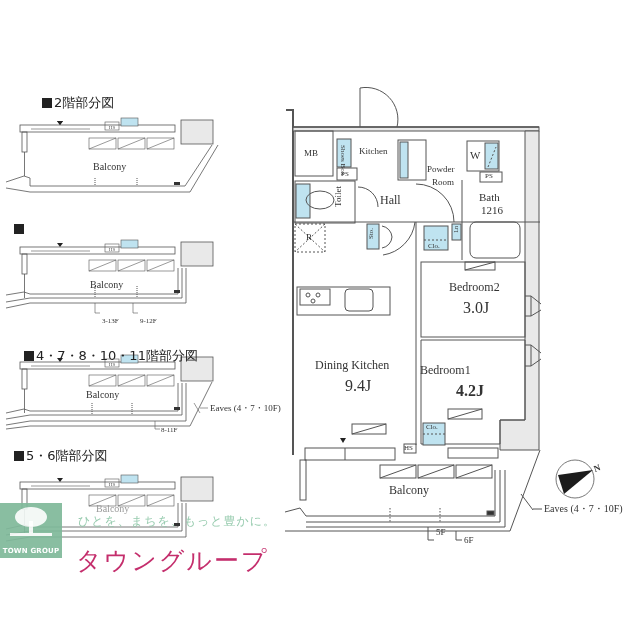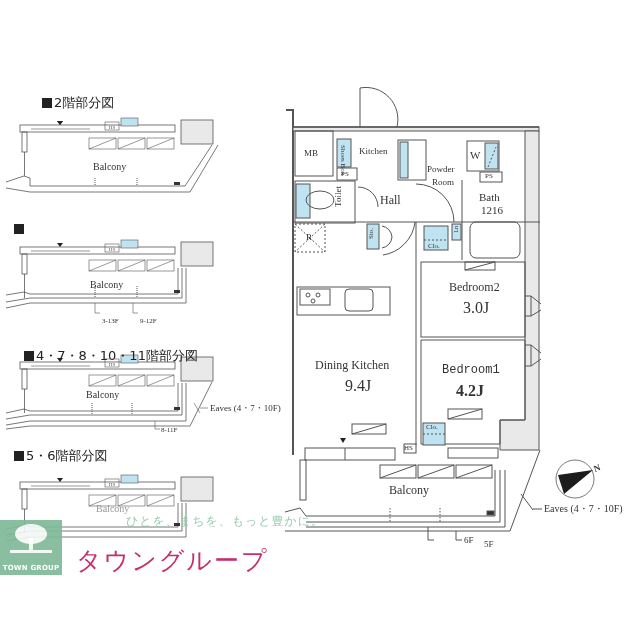--- a/index.html
+++ b/index.html
@@ -6,24 +6,24 @@
   body { width:640px; height:641px; position:relative; overflow:hidden;
          font-family:"Liberation Serif", "DejaVu Serif", serif; color:#333; }
   .plan-svg { position:absolute; left:0; top:0; }
   .heading { position:absolute; font-family:"DejaVu Sans", sans-serif; font-size:13px; color:#222; white-space:nowrap; }
   .heading .sq { display:inline-block; width:10px; height:10px; background:#222; margin-right:2px; vertical-align:-1px; }
   .lbl { position:absolute; font-family:"Liberation Serif", serif; color:#333; white-space:nowrap; line-height:1; }
   .room { font-size:12px; text-align:center; }
   .size { font-size:16px; text-align:center; }
   .small { font-size:9px; }
   .tiny { font-size:7px; }
-  .logo { position:absolute; left:0; top:503px; width:62px; height:55px; background:#7fb99a; opacity:0.92;margin-top:17px; }
+  .logo { position:absolute; left:0; top:503px; width:62px; height:55px; background:#7fb99a; opacity:0.92; }
   .logo-text { position:absolute; left:0; bottom:3px; width:62px; text-align:center; color:#fff;
                font-family:"DejaVu Sans", sans-serif; font-size:7px; font-weight:bold; letter-spacing:0.2px; }
-  .tagline { position:absolute; left:78px; top:513px; font-family:"DejaVu Sans", sans-serif; font-size:12px; color:#8cc6a6; letter-spacing:1px; opacity:0.9; white-space:nowrap;margin-left:48px; }
+  .tagline { position:absolute; left:78px; top:513px; font-family:"DejaVu Sans", sans-serif; font-size:12px; color:#8cc6a6; letter-spacing:1px; opacity:0.9; white-space:nowrap; }
   .brand { position:absolute; left:76px; top:544px; font-family:"DejaVu Sans", sans-serif; font-size:25px; color:#be185d; letter-spacing:2px; opacity:0.9; white-space:nowrap; }
 </style>
 </head>
 <body>
 
 <svg class="plan-svg" width="640" height="641" viewBox="0 0 640 641">
   <defs>
     <g id="mini-top">
 
       <rect x="20" y="37" width="155" height="7" fill="none" stroke="#555" stroke-width="0.8"></rect>
@@ -234,26 +234,26 @@
 <div class="lbl small" style="left:479px;top:192px;font-size:11px;">Bath</div>
 <div class="lbl small" style="left:481px;top:205px;font-size:11px;">1216</div>
 <div class="lbl small" style="left:306px;top:233px;">R</div>
 <div class="lbl tiny" style="left:368px;top:228px;writing-mode:vertical-rl;transform:rotate(180deg);">Sto.</div>
 <div class="lbl tiny" style="left:453px;top:226px;writing-mode:vertical-rl;transform:rotate(180deg);font-size:6px;">Ln</div>
 <div class="lbl tiny" style="left:428px;top:243px;">Clo.</div>
 <div class="lbl room" style="left:449px;top:281px;">Bedroom2</div>
 <div class="lbl size" style="left:463px;top:300px;">3.0J</div>
 <div class="lbl room" style="left:315px;top:359px;">Dining Kitchen</div>
 <div class="lbl size" style="left:345px;top:378px;">9.4J</div>
-<div class="lbl room" style="left:442px;top:364px;font-family:Liberation Mono, monospace;">Bedroom1</div>
+<div class="lbl room" style="left:420px;top:364px;">Bedroom1</div>
 <div class="lbl size" style="left:456px;top:383px;font-weight:bold;">4.2J</div>
 <div class="lbl tiny" style="left:426px;top:424px;">Clo.</div>
 <div class="lbl tiny" style="left:404px;top:445px;">HS</div>
 <div class="lbl room" style="left:389px;top:484px;">Balcony</div>
-<div class="lbl small" style="left:436px;top:540px;margin-left:48px;">5F</div>
+<div class="lbl small" style="left:436px;top:528px;">5F</div>
 <div class="lbl small" style="left:464px;top:536px;">6F</div>
 <div class="lbl small" style="left:544px;top:504px;font-size:10px;">Eaves (4・7・10F)</div>
 <div class="lbl" style="left:594px;top:464px;font-size:9px;font-weight:bold;transform:rotate(-20deg);">N</div>
 
 <div class="logo">
   <svg width="62" height="40" viewBox="0 0 62 40">
     <ellipse cx="31" cy="14" rx="16" ry="10" fill="#fff" opacity="0.9"></ellipse>
     <rect x="29" y="18" width="4" height="12" fill="#fff" opacity="0.9"></rect>
     <rect x="10" y="30" width="42" height="3" fill="#fff" opacity="0.9"></rect>
   </svg>

